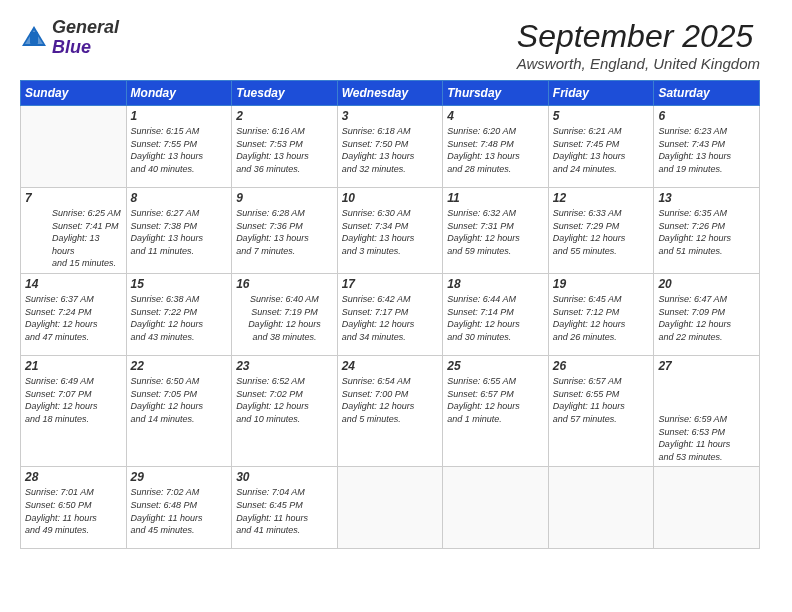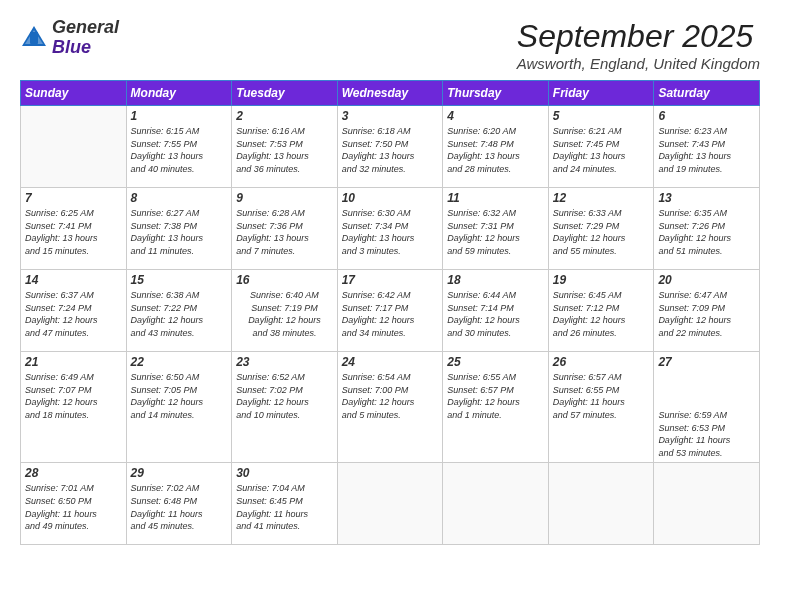--- a/index.html
+++ b/index.html
@@ -53,21 +53,21 @@
       color: #444;
     }
     .calendar {
       flex: 1;
       border: 1px solid #ccc;
       border-collapse: collapse;
       width: 100%;
       table-layout: fixed;
     }
     .calendar th {
-      background: #6d28d9;
+      background: #1d4ed8;
       color: #fff;
       font-size: 12px;
       font-weight: bold;
       padding: 5px 4px;
       text-align: left;
       border: 1px solid #3a7fd0;
     }
     .calendar td {
       vertical-align: top;
       border: 1px solid #ccc;
@@ -169,21 +169,21 @@
             <span class="day-num">6</span>
             <div class="day-info" style="white-space: pre-line;">Sunrise: 6:23 AM
 Sunset: 7:43 PM
 Daylight: 13 hours
 and 19 minutes.</div>
           </td>
         </tr>
         <tr>
           <td>
             <span class="day-num">7</span>
-            <div class="day-info" style="white-space: pre-line;">Sunrise: 6:25 AM
+            <div class="day-info" style="white-space: pre-line; margin-left: 27px;">Sunrise: 6:25 AM
 Sunset: 7:41 PM
 Daylight: 13 hours
 and 15 minutes.</div>
           </td>
           <td>
             <span class="day-num">8</span>
             <div class="day-info" style="white-space: pre-line;">Sunrise: 6:27 AM
 Sunset: 7:38 PM
 Daylight: 13 hours
 and 11 minutes.</div>

